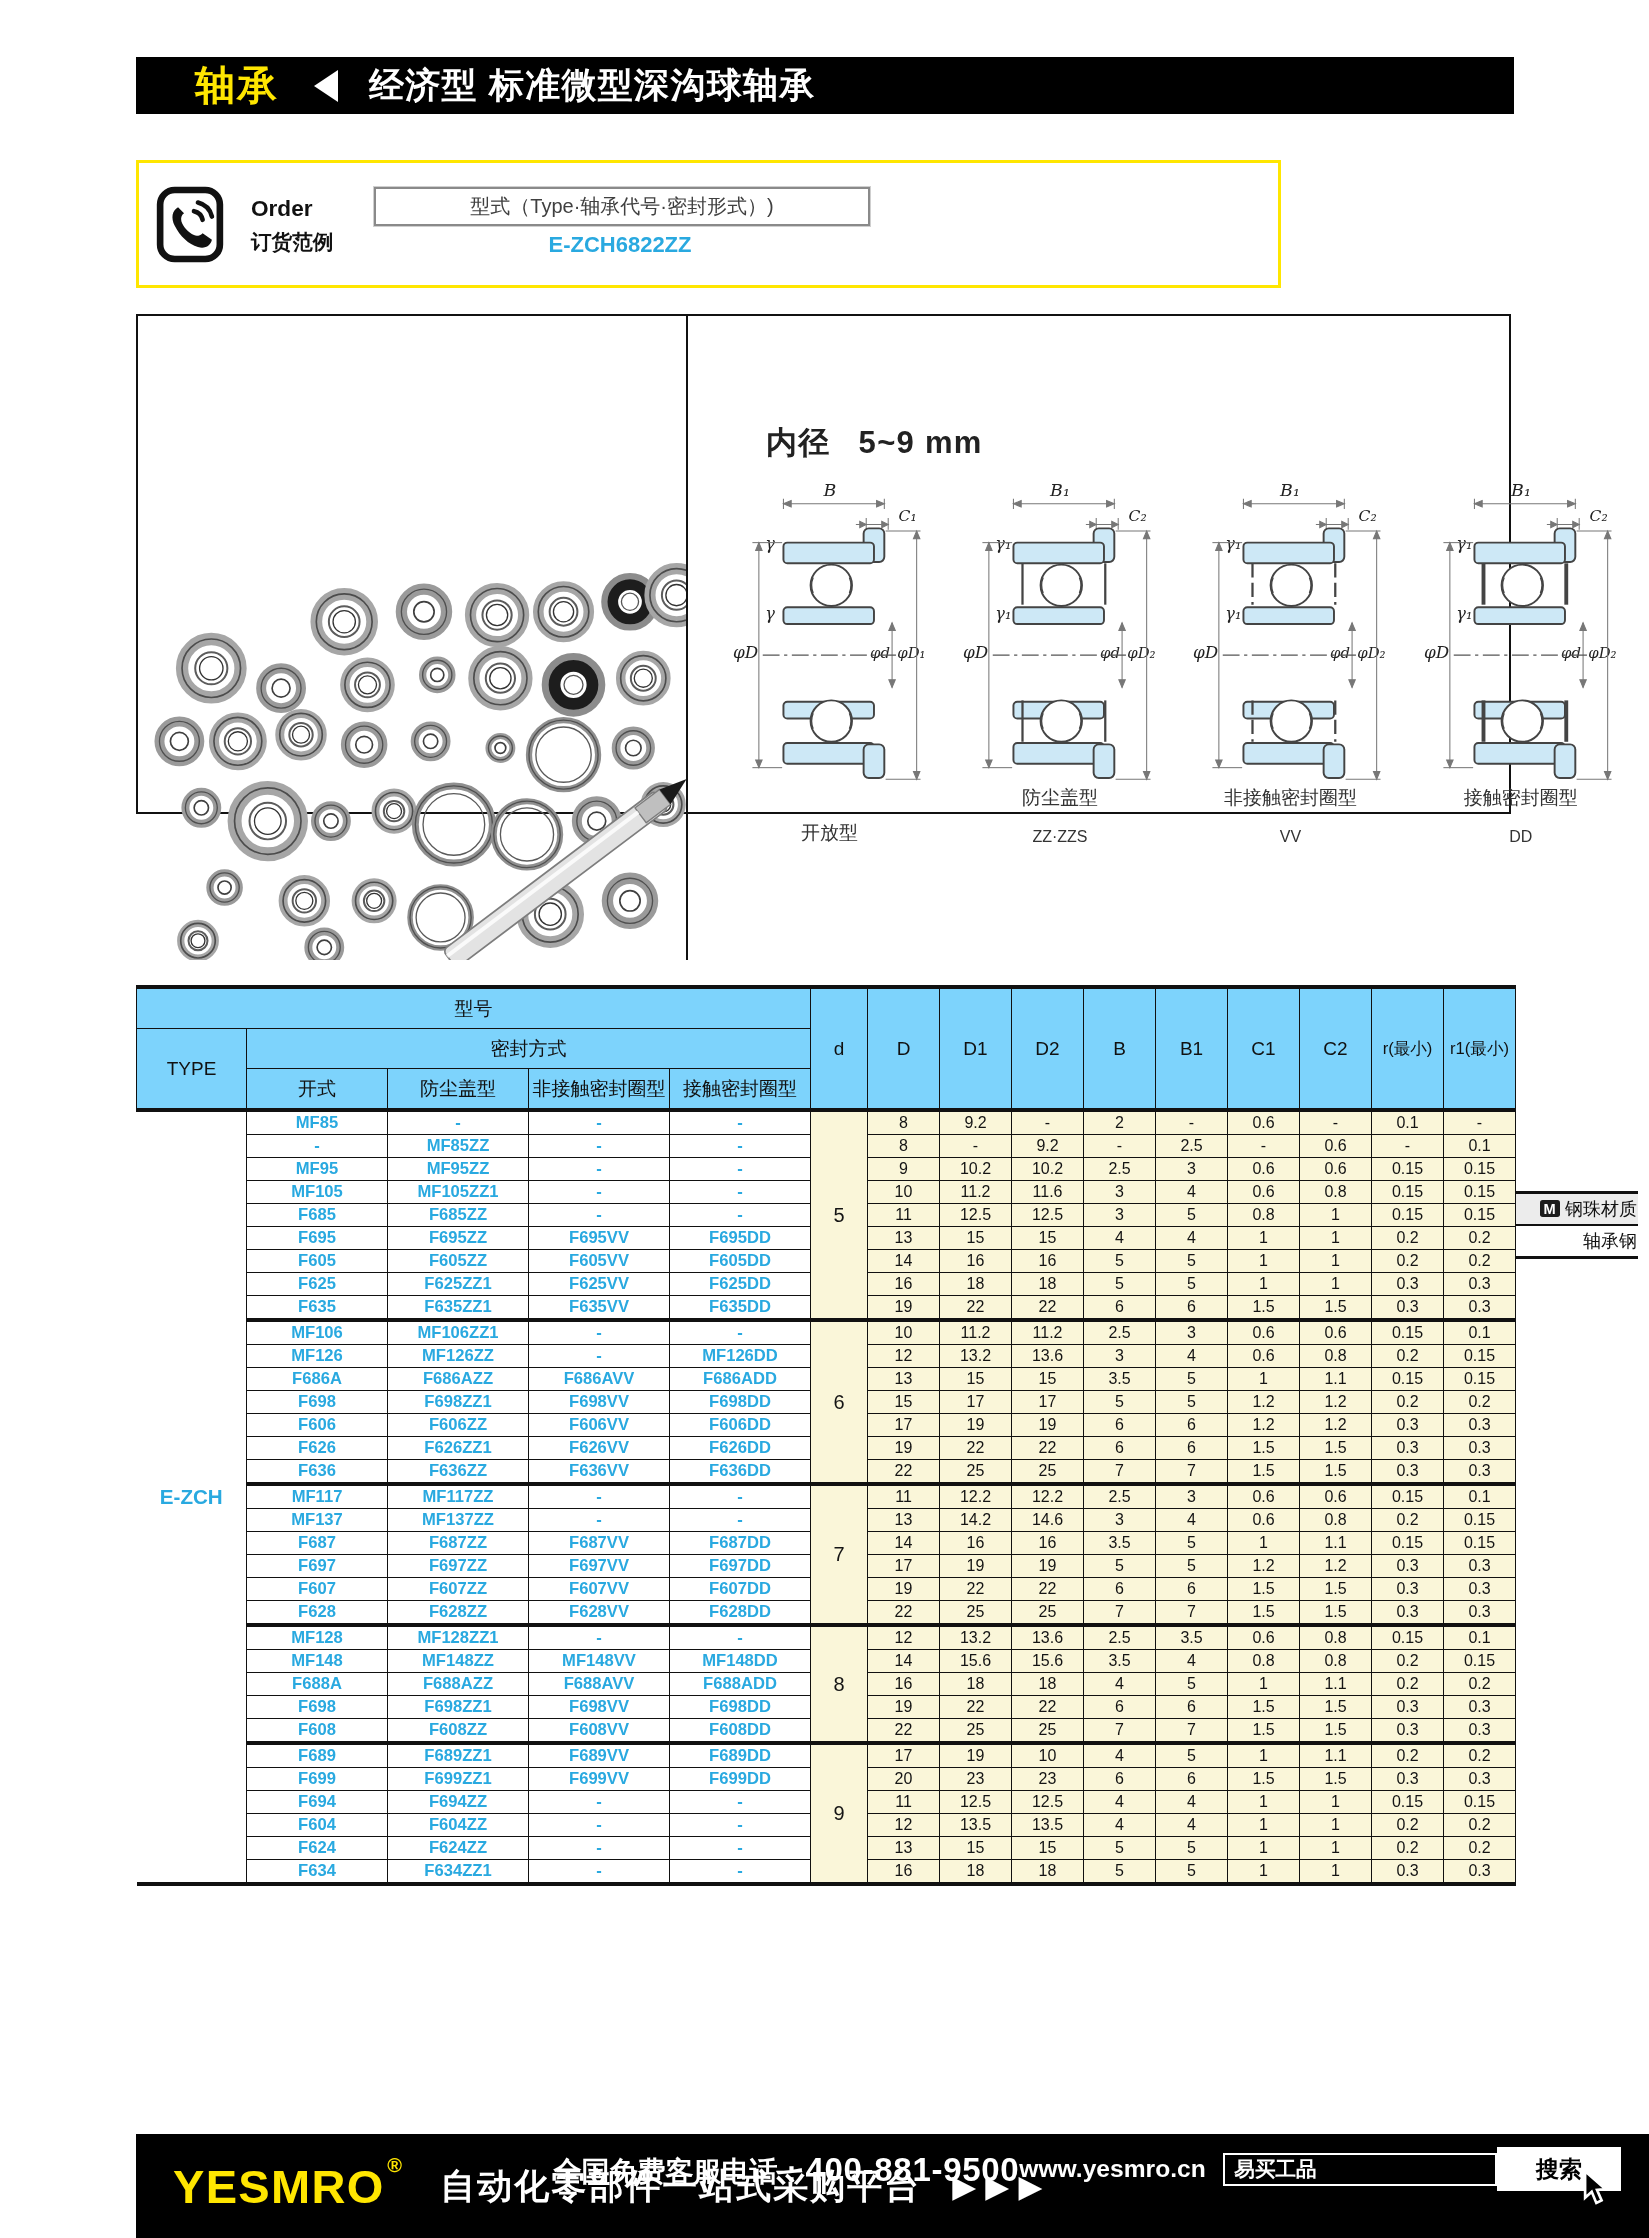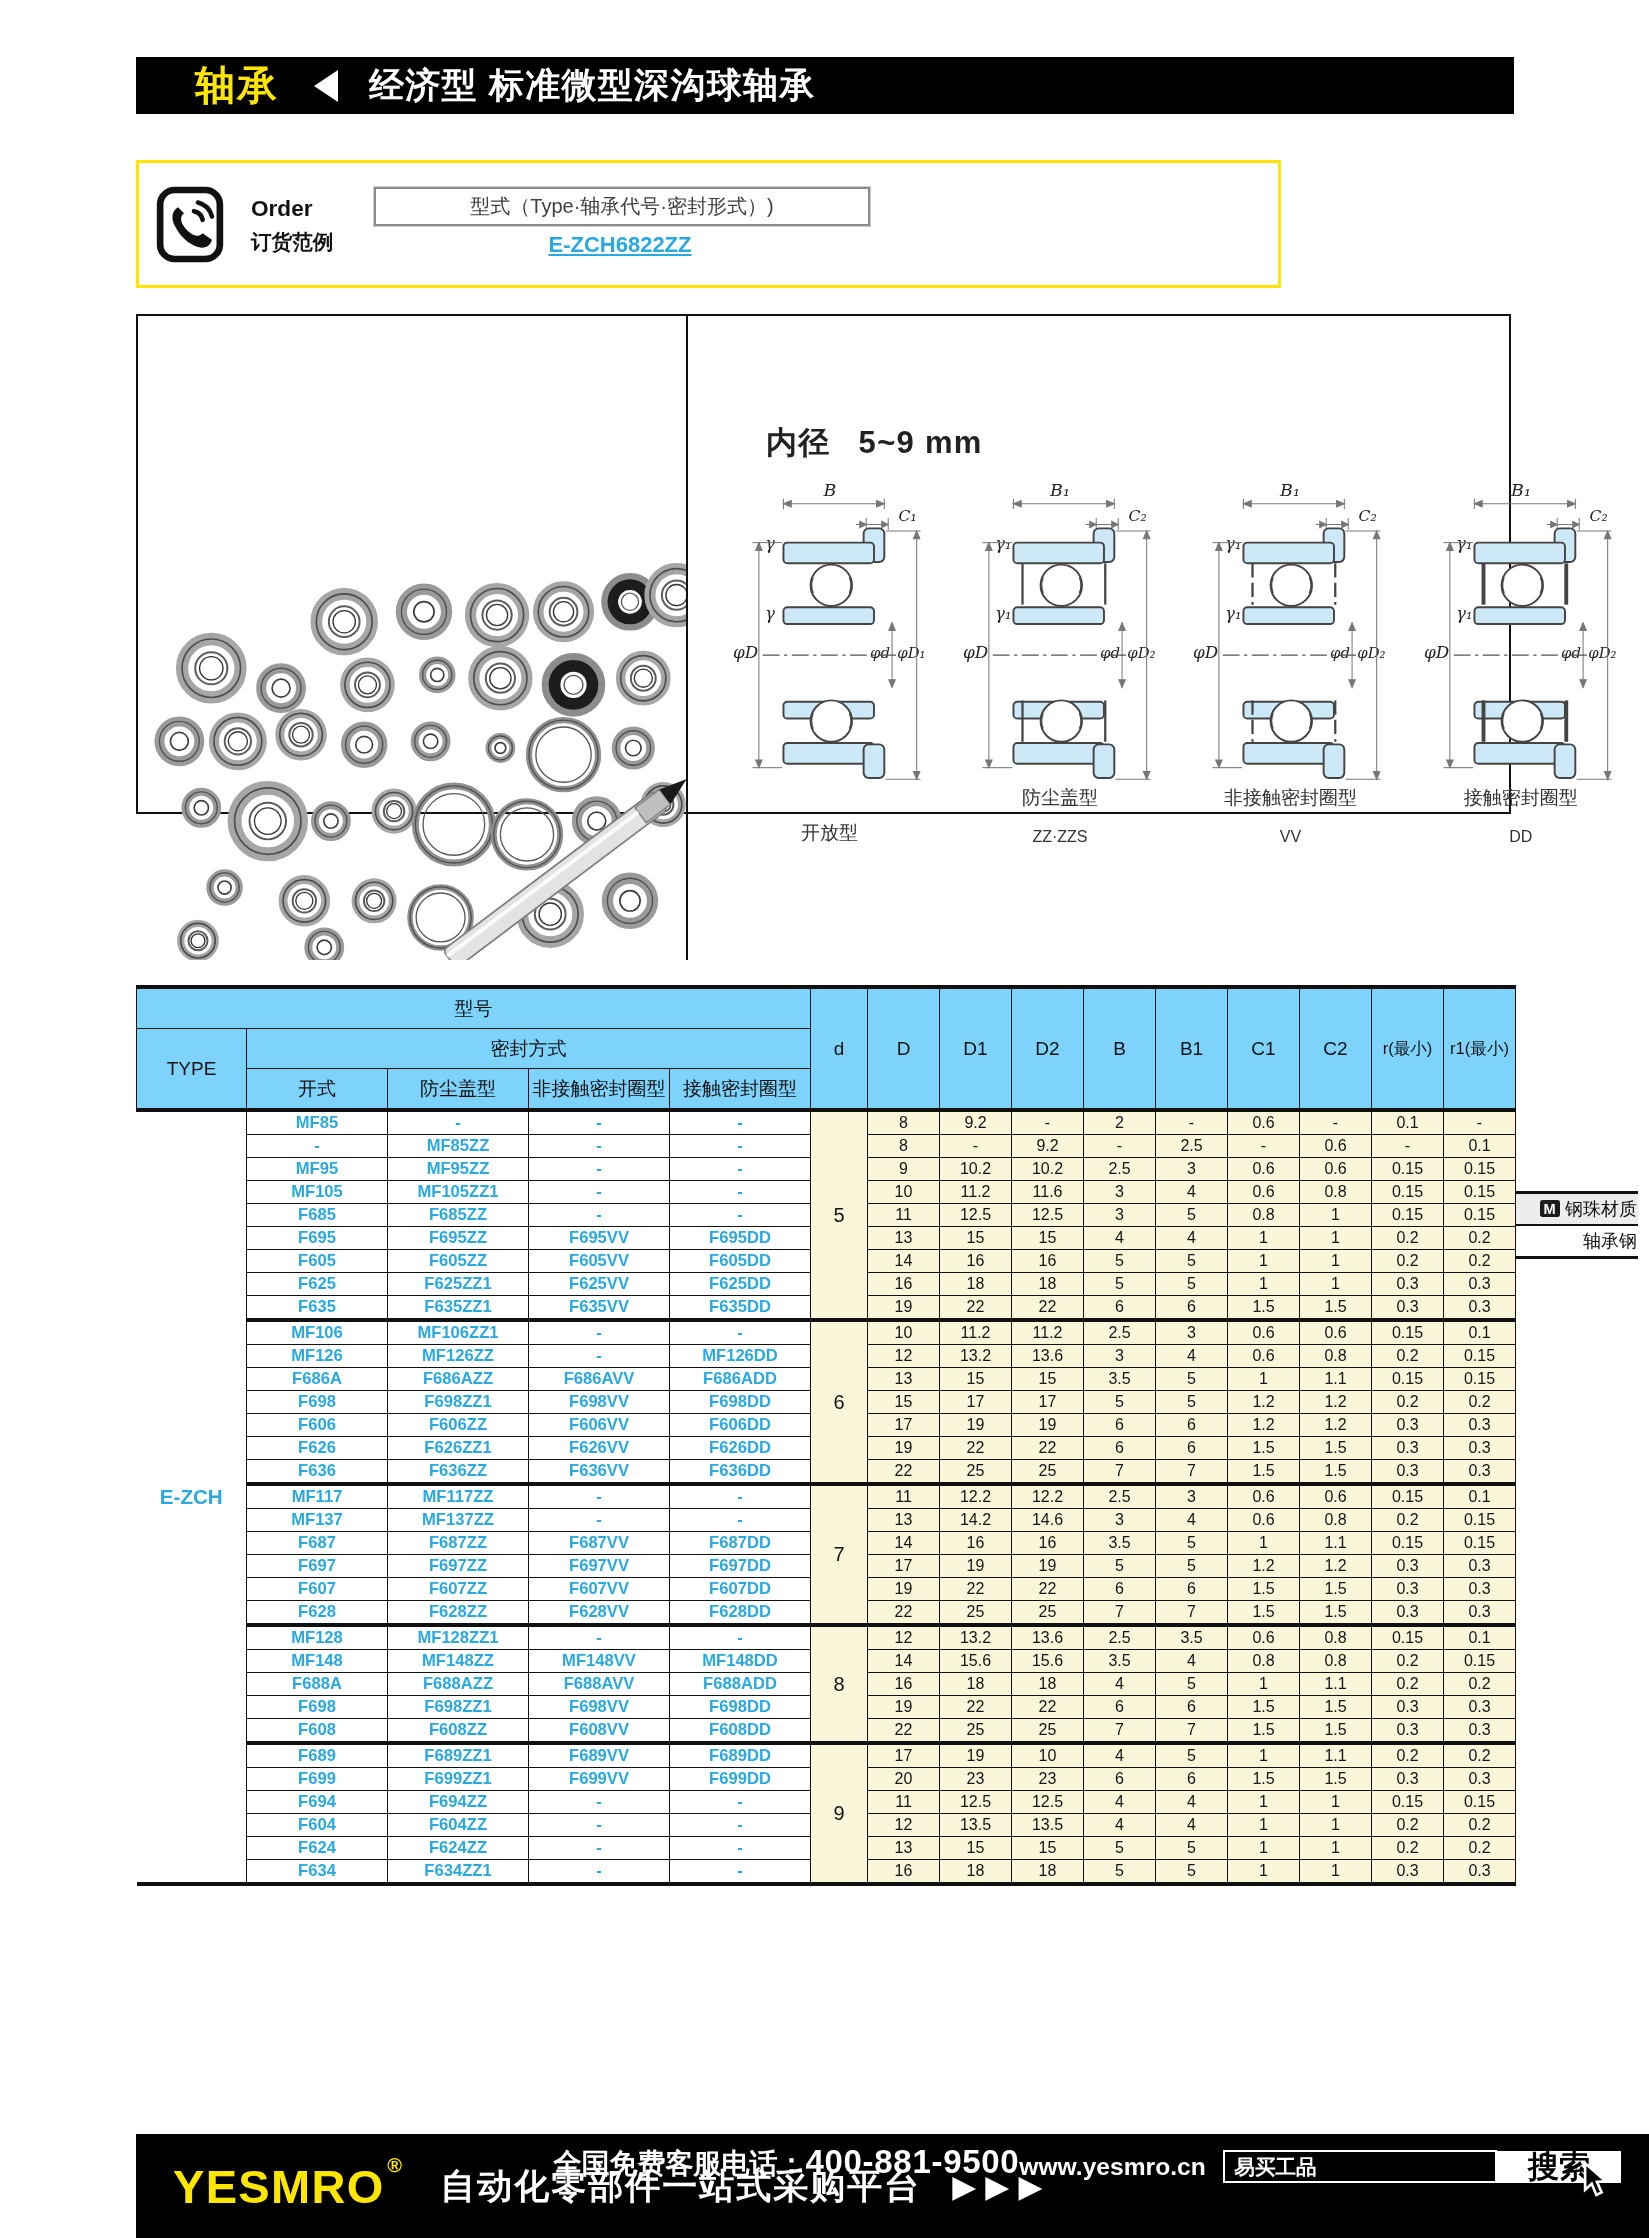--- a/index.html
+++ b/index.html
@@ -12,21 +12,21 @@
   .topbar .tri{width:0;height:0;border-top:16px solid transparent;border-bottom:16px solid transparent;border-right:24px solid #fff;margin:0 31px 0 35px;}
   .topbar .ttl{color:#fff;font-size:35px;font-weight:800;letter-spacing:1.3px;}
 
   
   .orderbox{left:136px;top:160px;width:1145px;height:128px;border:3.3px solid #ffe600;box-sizing:border-box;background:#fff;}
   .orderbox .phone{left:17.3px;top:22.6px;width:68px;height:77px;}
   .orderbox .olab{left:112px;top:33px;line-height:1.15;}
   .orderbox .olab .en{font-size:22.6px;font-weight:800;}
   .orderbox .olab .cn{font-size:20.6px;font-weight:700;margin-top:8px;}
   .orderbox .fmt{left:235px;top:24px;width:492px;height:35px;border:2px solid #8a8a8a;outline:0.7px solid #cfcfcf;display:flex;align-items:center;justify-content:center;font-size:20px;color:#404040;background:#fff;}
-  .orderbox .ex{left:235px;top:69px;width:492px;text-align:center;font-size:22px;font-weight:600;color:#29a9e0;text-decoration:underline;}
+  .orderbox .ex{left:235px;top:69px;width:492px;text-align:center;font-size:22px;font-weight:600;color:#29a9e0;}
 
   
   .figbox{left:136px;top:314px;width:1375px;height:500px;border:2px solid #111;box-sizing:border-box;background:#fff;}
   .photo{left:0;top:0;width:550px;height:644px;border-right:2px solid #111;box-sizing:border-box;overflow:hidden;}
   .bore{left:628px;top:106px;font-size:31px;font-weight:800;color:#222;letter-spacing:1.3px;}
   .bore .rng{margin-left:28px;}
   .diagrow{left:565px;top:164px;width:931px;display:flex;justify-content:space-between;padding:0 6.7px 0 20px;box-sizing:border-box;}
   .diagcell{width:213px;display:flex;flex-direction:column;align-items:center;}
   .diagcell svg{width:194px;height:305px;}
   .cap{height:61px;display:flex;flex-direction:column;justify-content:flex-end;align-items:center;}
@@ -62,21 +62,21 @@
   .brand .reg{font-size:20px;margin-top:-5.3px;margin-left:2.7px;}
   .slogan{color:#fff;font-size:35px;font-weight:700;margin-left:37px;letter-spacing:2px;}
   .arrows{color:#fff;font-size:31px;margin-left:31px;letter-spacing:9.3px;white-space:nowrap;}
   .fright{position:absolute;right:29px;top:9.3px;display:flex;flex-direction:row;align-items:flex-end;}
   .fr1{display:flex;align-items:baseline;color:#fff;}
   .fr1 .lab{font-size:28px;font-weight:700;}
   .fr1 .num{font-size:33px;font-weight:800;letter-spacing:0.7px;}
   .fr2{display:flex;align-items:center;margin-top:4px;}
   .fr2 .www{color:#fff;font-size:24.6px;font-weight:600;margin-right:17.3px;}
   .sinput{width:274px;height:33px;background:#000;border:2px solid #fff;color:#fff;font-size:20.6px;font-weight:600;display:flex;align-items:center;padding-left:9.3px;box-sizing:border-box;}
-  .sbtn{width:124px;height:32px;background:#fff;color:#000;font-size:31px;font-weight:700;display:flex;align-items:center;justify-content:center;position:relative;}
+  .sbtn{width:124px;height:44px;background:#fff;color:#000;font-size:23px;font-weight:700;display:flex;align-items:center;justify-content:center;position:relative;}
   .cursor{position:absolute;right:8px;bottom:-16px;width:32px;height:37px;}
 </style>
 </head>
 <body>
 
 <div class="abs topbar">
   <span class="badge">轴承</span>
   <span class="tri"></span>
   <span class="ttl">经济型 标准微型深沟球轴承</span>
 </div>

